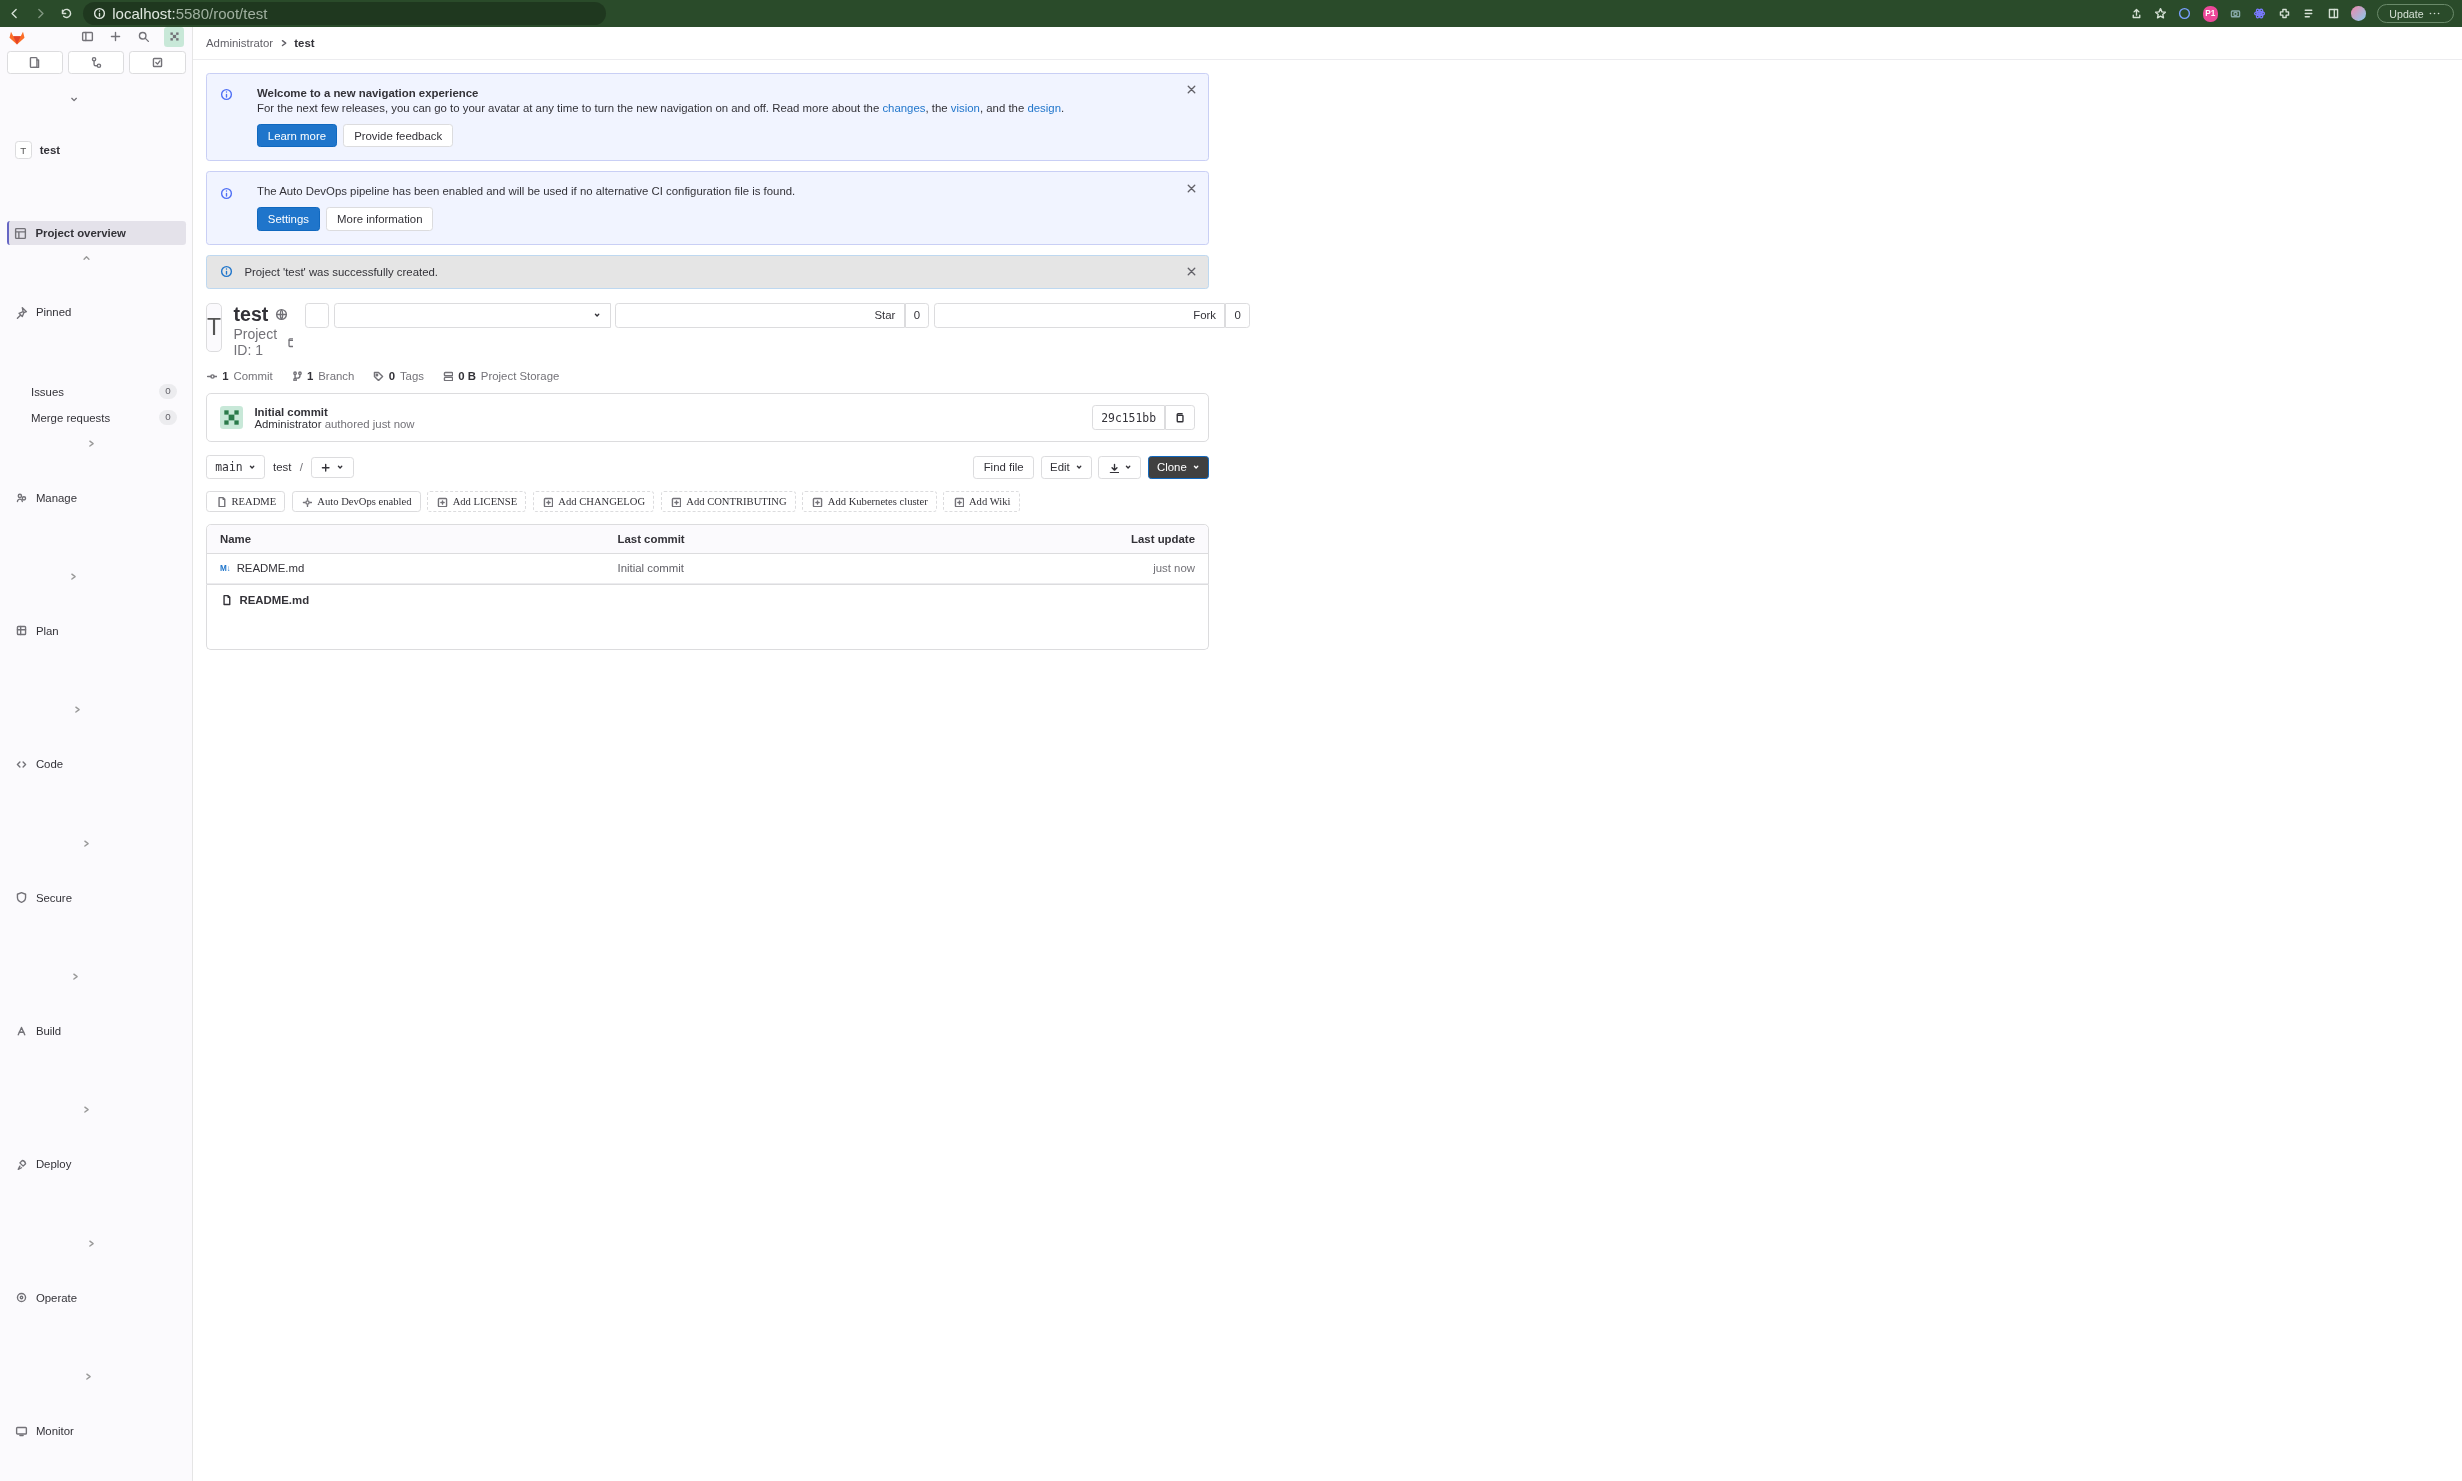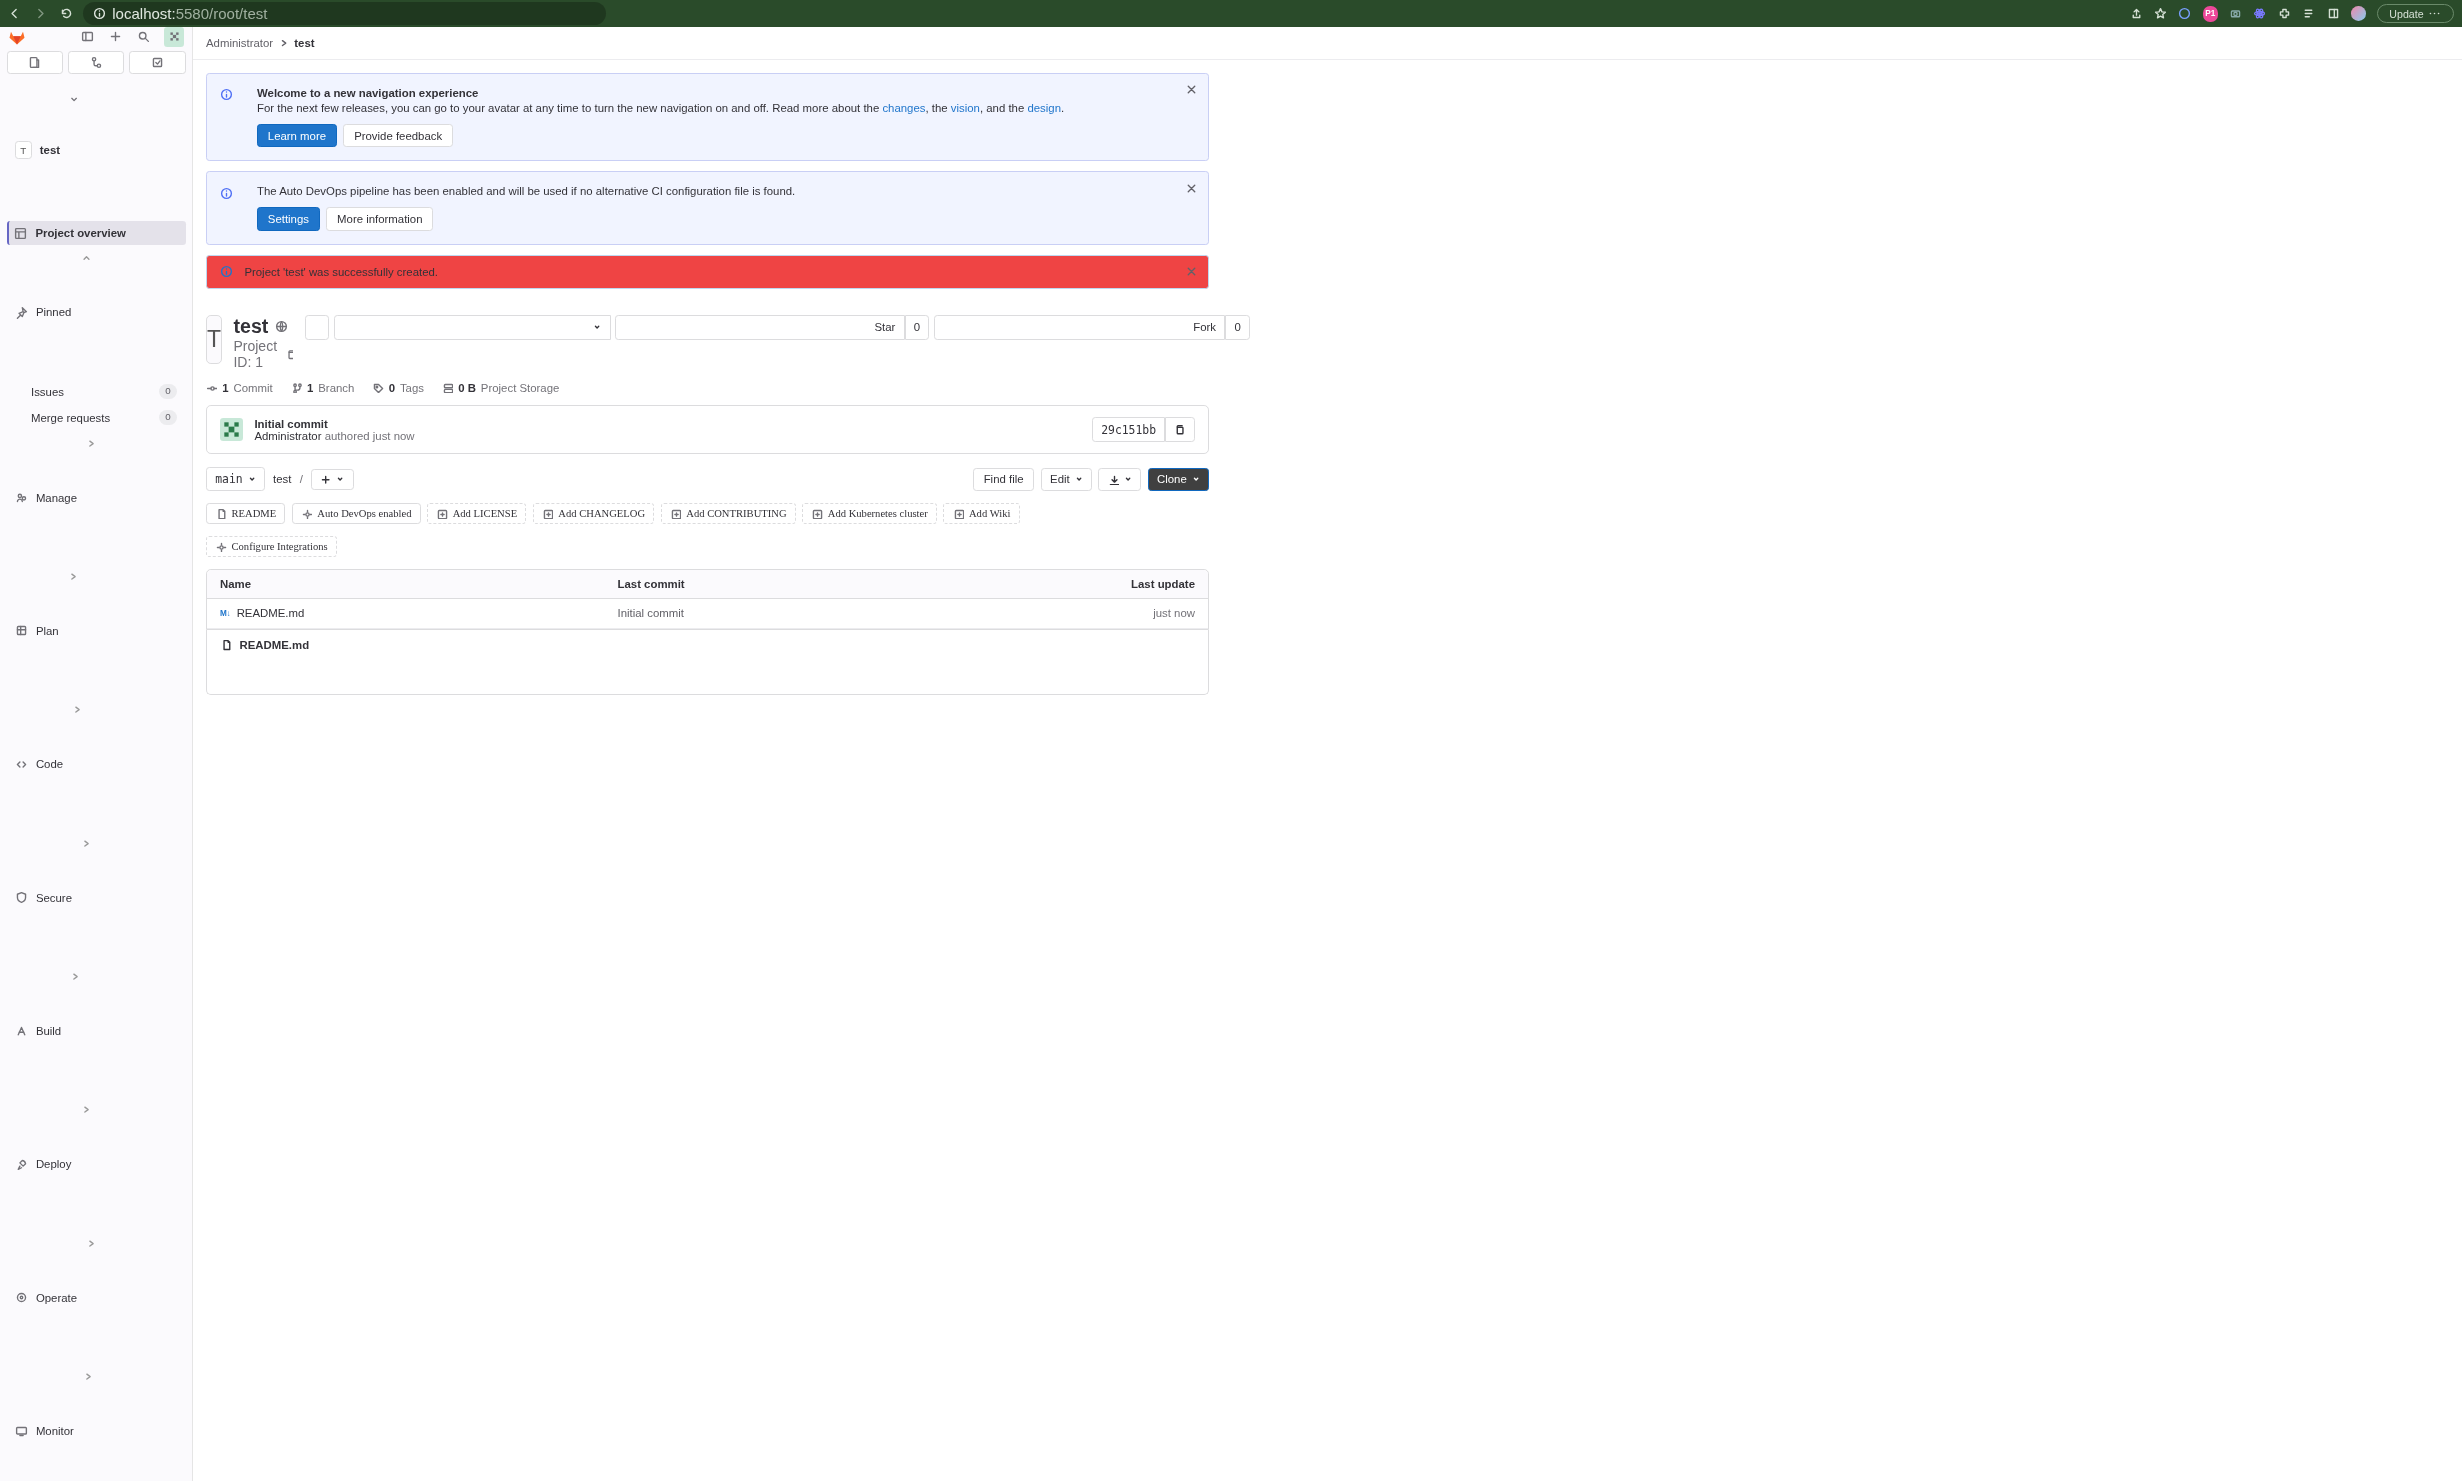--- a/index.html
+++ b/index.html
@@ -153,25 +153,25 @@
       gap: 4.9px;
     }
     .btn-primary {
       background: #1f75cb;
       border-color: #1068bf;
       color: #fff;
     }
 
     .flash-success {
       display: flex; align-items: center; gap: 11.4px;
-      background: #ef4444;
+      background: #e5e5e5;
       border: 0.8px solid #bed8f0;
       border-radius: 3.3px;
       padding: 9.8px 13px;
-      margin-bottom: 26px;
+      margin-bottom: 14px;
       position: relative;
     }
     .flash-success .a-icon { color: #1f75cb; }
 
     .proj-header { display: flex; align-items: flex-start; gap: 11.4px; margin: 8.2px 0 11.4px; }
     .proj-avatar {
       width: 49px; height: 49px;
       border: 0.8px solid #dcdcde; border-radius: 4.9px; background: #fbfafd;
       display: flex; align-items: center; justify-content: center;
       font-size: 23px; color: #555;
@@ -738,29 +738,20 @@
             <span>Add Kubernetes cluster</span>
           </div>
         <div class="chip dashed">
             <svg viewBox="0 0 14 14" width="11.4" height="11.4">
               <rect x="3" y="3" width="10" height="10" rx="1"></rect>
               <path d="M8 6v4M6 8h4"></path>
             </svg>
             <span>Add Wiki</span>
           </div>
       </div>
-      <div class="chip-row">
-        <div class="chip dashed">
-            <svg viewBox="0 0 14 14" width="11.4" height="11.4">
-              <circle cx="8" cy="8" r="2"></circle>
-              <path d="M8 3v2M8 11v2M3 8h2M11 8h2"></path>
-            </svg>
-            <span>Configure Integrations</span>
-          </div>
-      </div>
 
       <div class="tree">
         <div class="tree-head">
           <div>Name</div>
           <div>Last commit</div>
           <div style="text-align:right">Last update</div>
         </div>
         <div class="tree-row">
           <div class="f">
             <span class="md-badge">M↓</span>

